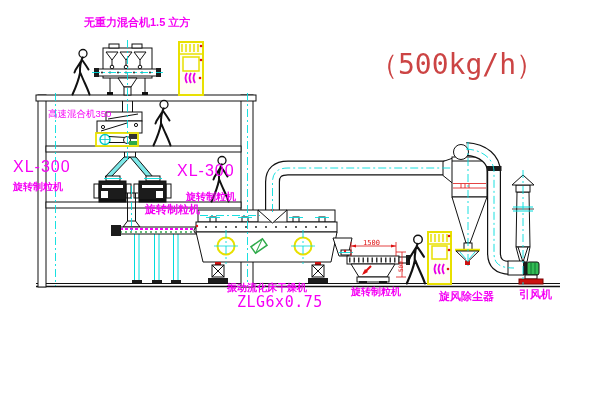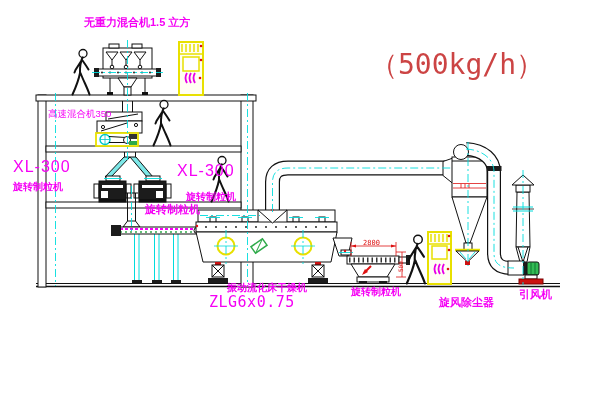--- a/index.html
+++ b/index.html
@@ -353,22 +353,22 @@
 
   <div class="lbl lbl-model" style="left:13px;top:159px;">XL-300</div>
   <div class="lbl lbl-sm" style="left:13px;top:182px;">旋转制粒机</div>
 
   <div class="lbl lbl-model" style="left:177px;top:163px;">XL-300</div>
   <div class="lbl lbl-sm" style="left:186px;top:192px;">旋转制粒机</div>
 
   <div class="lbl lbl-med" style="left:145px;top:204px;">旋转制粒机</div>
 
   <div class="lbl lbl-sm" style="left:227px;top:283px;">振动流化床干燥机</div>
-  <div class="lbl lbl-model2" style="left:209px;top:295px;">ZLG6x0.75</div>
+  <div class="lbl lbl-model2" style="left:237px;top:295px;">ZLG6x0.75</div>
 
   <div class="lbl lbl-sm" style="left:351px;top:287px;">旋转制粒机</div>
 
-  <div class="lbl lbl-med" style="left:439px;top:297px;">旋风除尘器</div>
+  <div class="lbl lbl-med" style="left:439px;top:291px;">旋风除尘器</div>
   <div class="lbl lbl-med" style="left:519px;top:289px;">引风机</div>
 
-  <div class="dim" style="left:363px;top:239px;">2800</div>
+  <div class="dim" style="left:363px;top:239px;">1500</div>
   <div class="dim dim-v" style="left:397px;top:272px;font-size:6px;">500</div>
 </div>
 
 </body></html>

